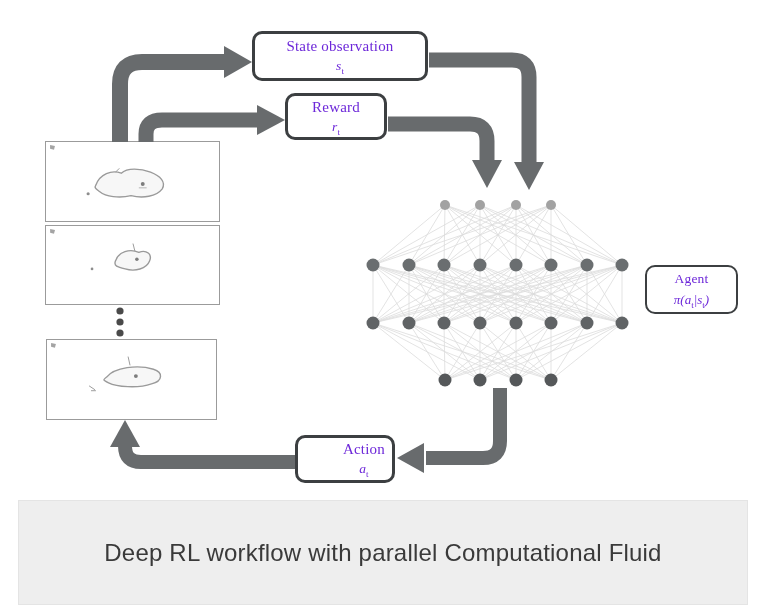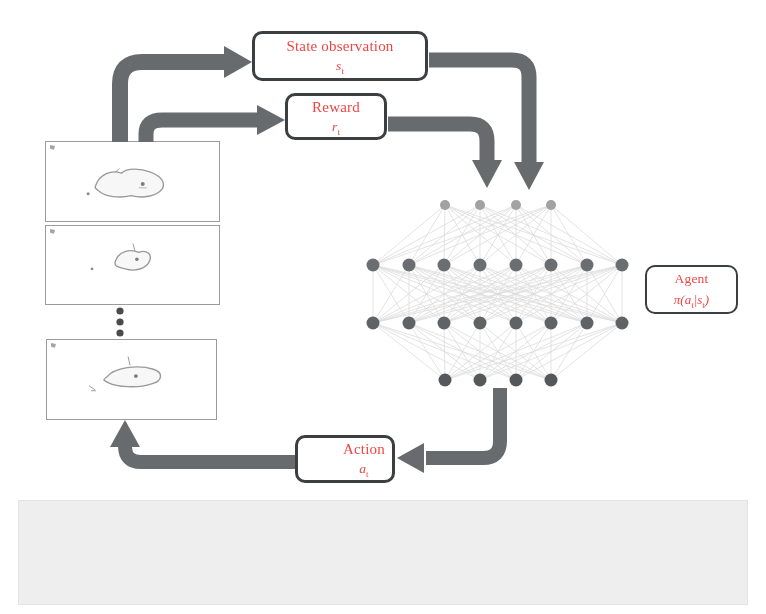--- a/index.html
+++ b/index.html
@@ -17,21 +17,21 @@
     position:absolute;z-index:1;background:#ffffff;
     border:1.6px solid #9b9b9b;box-sizing:border-box;
   }
   .panel svg{display:block;width:100%;height:100%;}
 
   
   .box{
     position:absolute;z-index:3;background:#ffffff;
     border:3px solid #3c3f41;border-radius:10px;box-sizing:border-box;
     display:flex;flex-direction:column;align-items:center;justify-content:center;
-    font-family:"Liberation Serif", serif;color:#ef4444;text-align:center;
+    font-family:"Liberation Serif", serif;color:#6d28d9;text-align:center;
     line-height:1.2;
   }
   .box .title{font-size:15px;letter-spacing:.2px;}
   .box .sym{font-size:13.5px;margin-top:3px;}
   .box .sym i{font-style:italic;}
   .box sub{font-size:9px;line-height:0;}
   .box-state{left:252px;top:31px;width:176px;height:50px;}
   .box-reward{left:285px;top:93px;width:102px;height:47px;}
   .box-action{left:295px;top:435px;width:100px;height:48px;padding-left:38px;}
   .box-agent{left:645px;top:265px;width:93px;height:49px;border-width:2.5px;}
@@ -278,15 +278,16 @@
     <span class="title">Action</span>
     <span class="sym"><i>a</i><sub>t</sub></span>
   </div>
 
   <div class="box box-agent">
     <span class="title">Agent</span>
     <span class="formula"><i>π(a</i><sub>t</sub><i>|s</i><sub>t</sub><i>)</i></span>
   </div>
 
   <div class="caption">
+    <span>Deep RL workflow with parallel Computational Fluid</span>
   </div>
 
 </div>
 
 </body></html>

